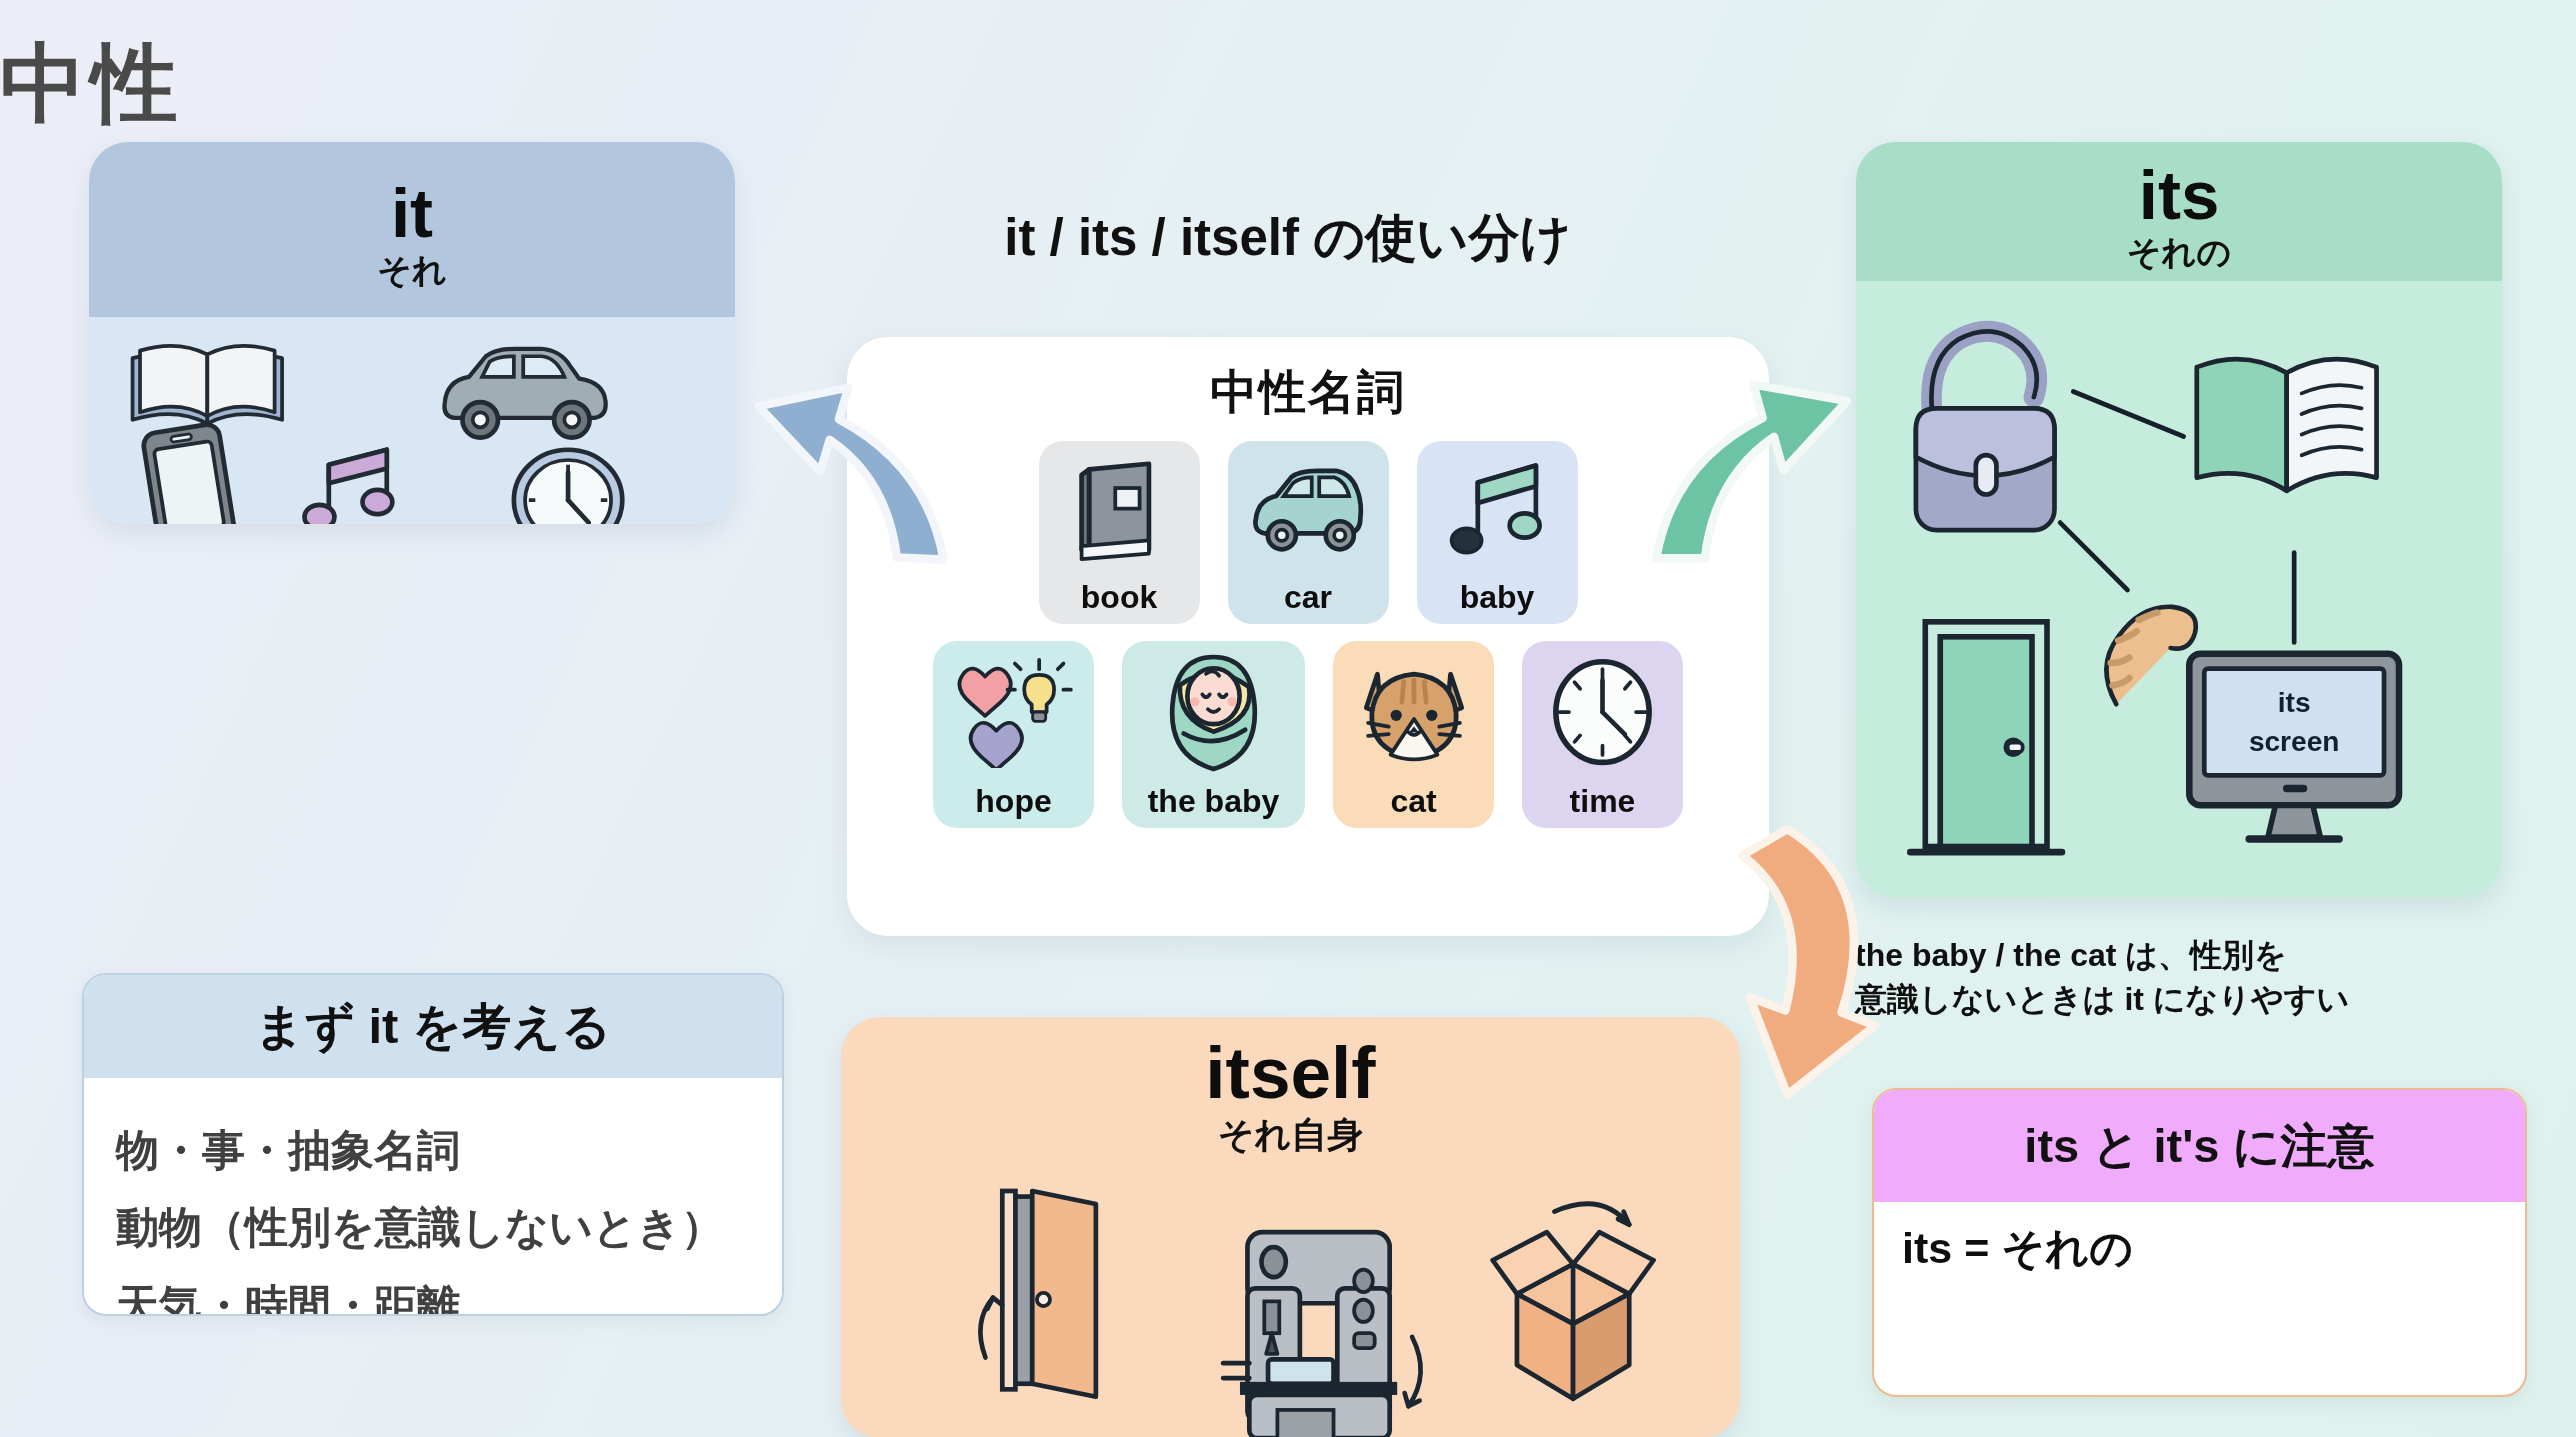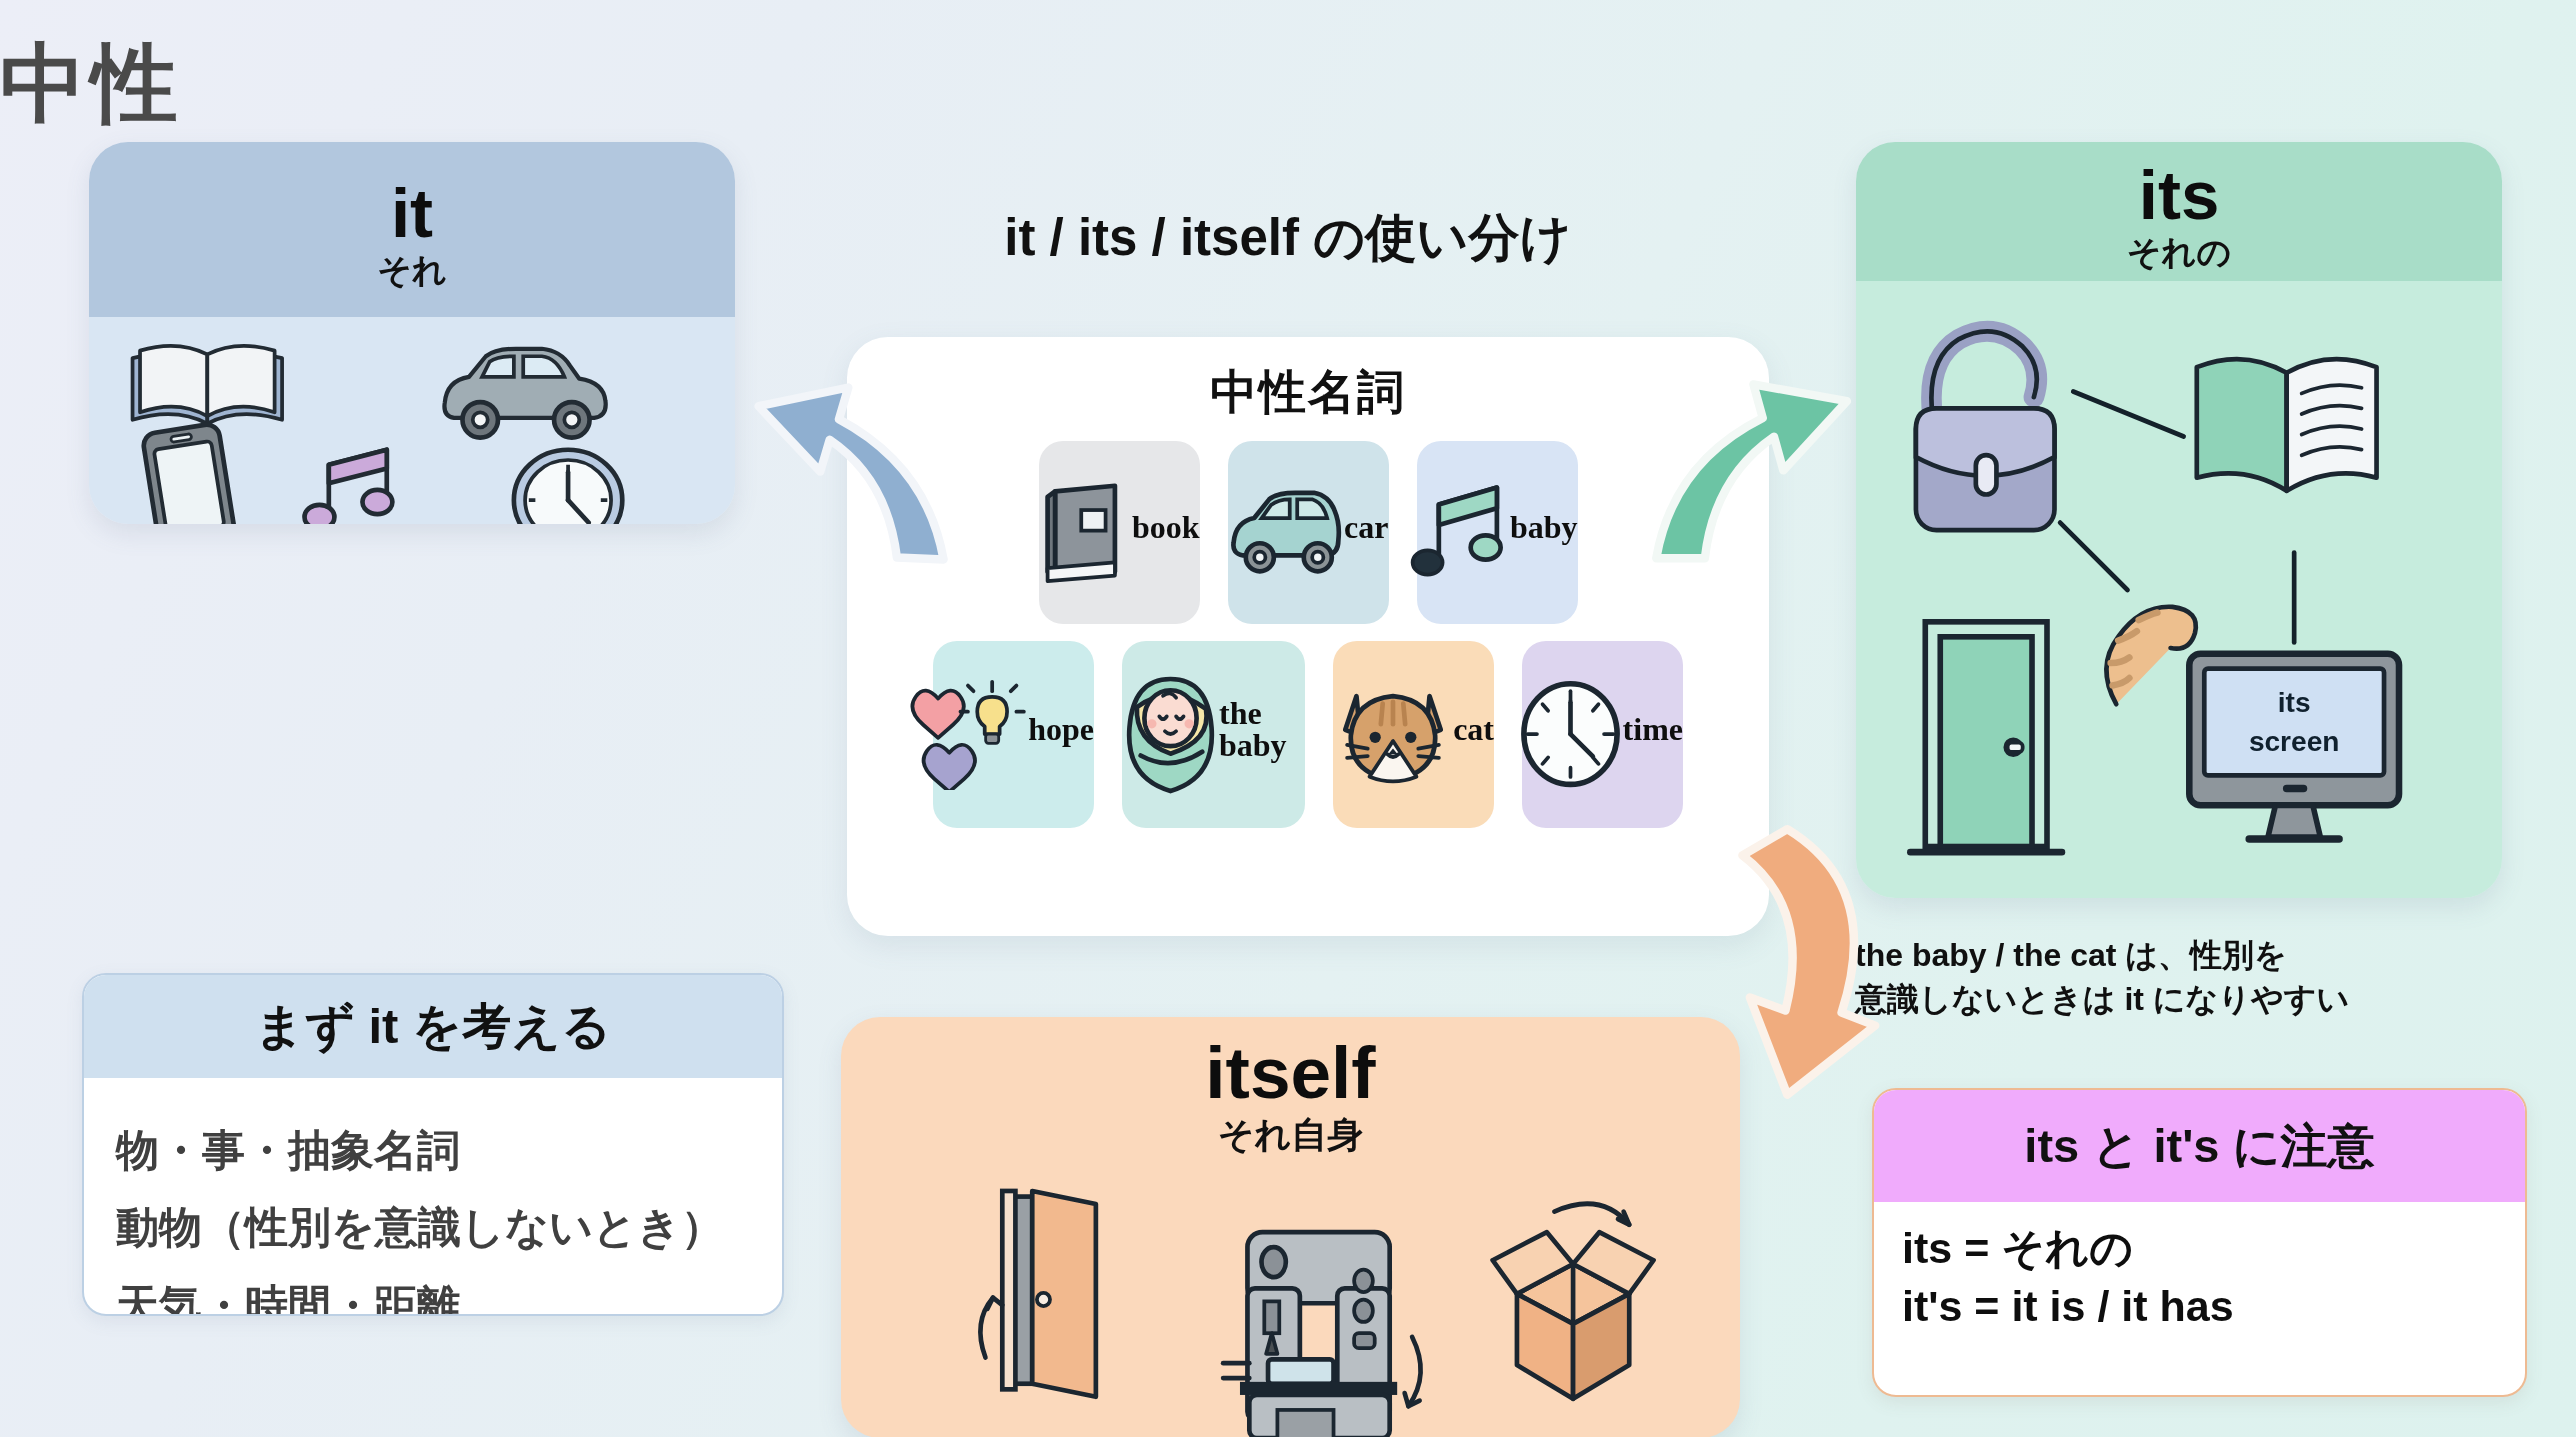--- a/index.html
+++ b/index.html
@@ -39,22 +39,22 @@
   #itself-card .card-head { padding-top:19px; }
   #itself-card .card-head .en { font-size:73px; }
   #itself-card .card-head .jp { font-size:36px; margin-top:5.6px; }
 
   
   #center-panel { position:absolute; left:847px; top:337px; width:922px; height:599px;
     background:#fff; border-radius:41px; box-shadow:0 9.4px 28px rgba(100,120,150,.12); }
   #center-title { text-align:center; font-size:47px; font-weight:bold; color:#111;
     margin-top:24px; letter-spacing:1.9px; }
   .tile-row { display:flex; justify-content:center; gap:28px; margin-top:17px; }
-  .tile { border-radius:24px; display:flex; flex-direction:row;
-          align-items:center; justify-content:flex-end; position:relative;font-family:Liberation Serif, serif; }
+  .tile { border-radius:24px; display:flex; flex-direction:column;
+          align-items:center; justify-content:flex-end; position:relative; }
   .tile .glyph { flex:1; display:flex; align-items:center; justify-content:center; width:100%; }
   .tile .lbl { font-size:32px; font-weight:bold; color:#0e0e0e; padding-bottom:11.2px; line-height:1; }
   .row1 .tile { width:161px; height:183px; }
   .row2 .tile { width:161px; height:187px; }
   .row2 .tile.wide { width:183px; }
 
   
   #left-box { position:absolute; left:82px; top:973px; width:702px; height:343px;
     background:#fff; border:2.8px solid #bcd0e4; border-radius:24px; overflow:hidden;
     box-shadow:0 5.6px 17px rgba(100,120,150,.10); }
@@ -410,21 +410,20 @@
 
   <div id="note">
     <div>the baby / the cat は、性別を</div>
     <div>意識しないときは it になりやすい</div>
   </div>
 
   <div id="right-box">
     <div class="bx-head">its と it's に注意</div>
     <div class="bx-body">
       <div>its = それの</div>
-      <div>it's = it is / it has</div>
     </div>
   </div>
 
   <svg class="arrow-svg" id="arrow-left" viewBox="0 0 380 290">
     <path d="M318 268 Q300 168 206 118 L216 84 L120 104 L186 174 L196 140 Q258 182 268 266Z" fill="#8fafd0" stroke="#f2f5f9" stroke-width="9" stroke-linejoin="round"></path>
   </svg>
 
   <svg class="arrow-svg" id="arrow-right" viewBox="0 0 350 290">
     <path d="M34 272 Q52 170 148 122 L138 86 L238 104 L170 178 L160 142 Q96 186 86 272Z" fill="#6cc4a4" stroke="#f2f8f5" stroke-width="9" stroke-linejoin="round"></path>
   </svg>

